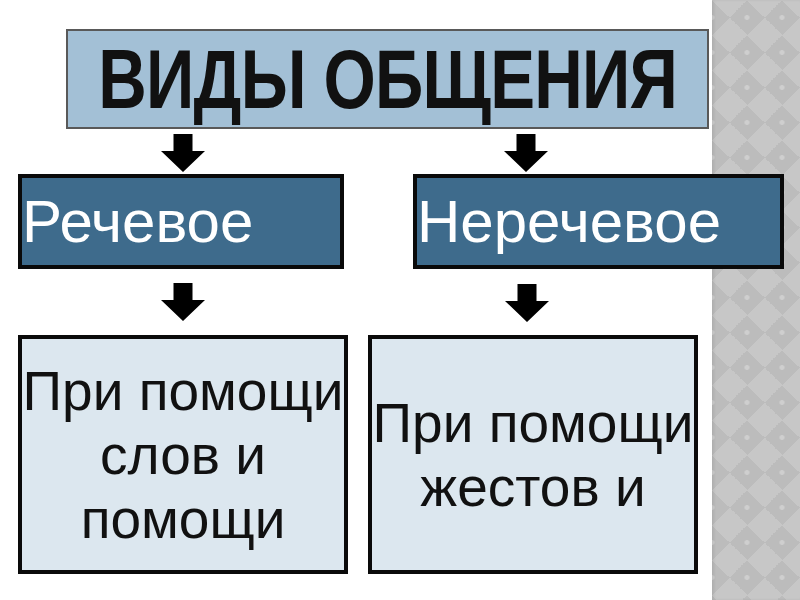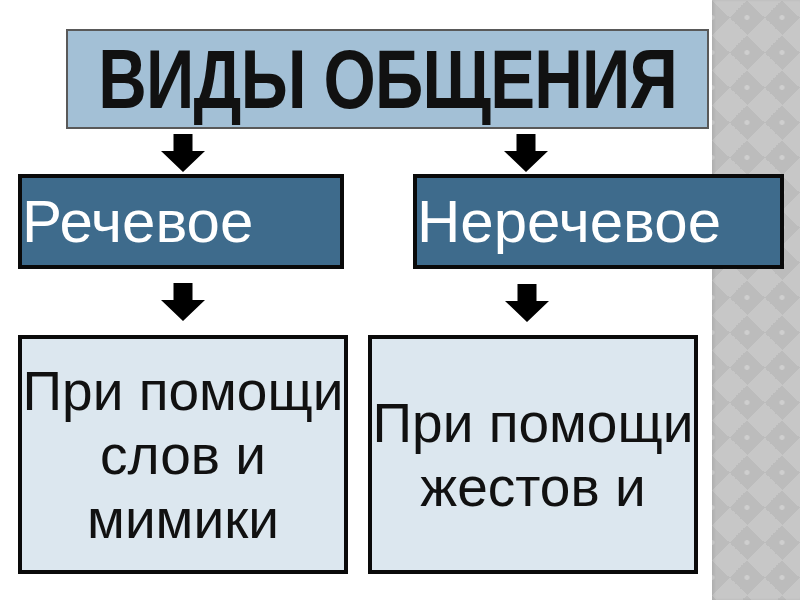--- a/index.html
+++ b/index.html
@@ -134,21 +134,21 @@
   <svg class="arrow r2 left" viewBox="0 0 44 38" aria-hidden="true">
     <polygon points="12.5,0 31.5,0 31.5,17 44,17 22,38 0,17 12.5,17"></polygon>
   </svg>
   <svg class="arrow r2 right" viewBox="0 0 44 38" aria-hidden="true">
     <polygon points="12.5,0 31.5,0 31.5,17 44,17 22,38 0,17 12.5,17"></polygon>
   </svg>
 
   <div class="detail-box left">
     <div class="detail-line">При помощи</div>
     <div class="detail-line">слов и</div>
-    <div class="detail-line">мимики</div>
+    <div class="detail-line">помощи</div>
   </div>
 
   <div class="detail-box right">
     <div class="detail-line">При помощи</div>
     <div class="detail-line">жестов и</div>
   </div>
 
 </div>
 
 </body></html>

